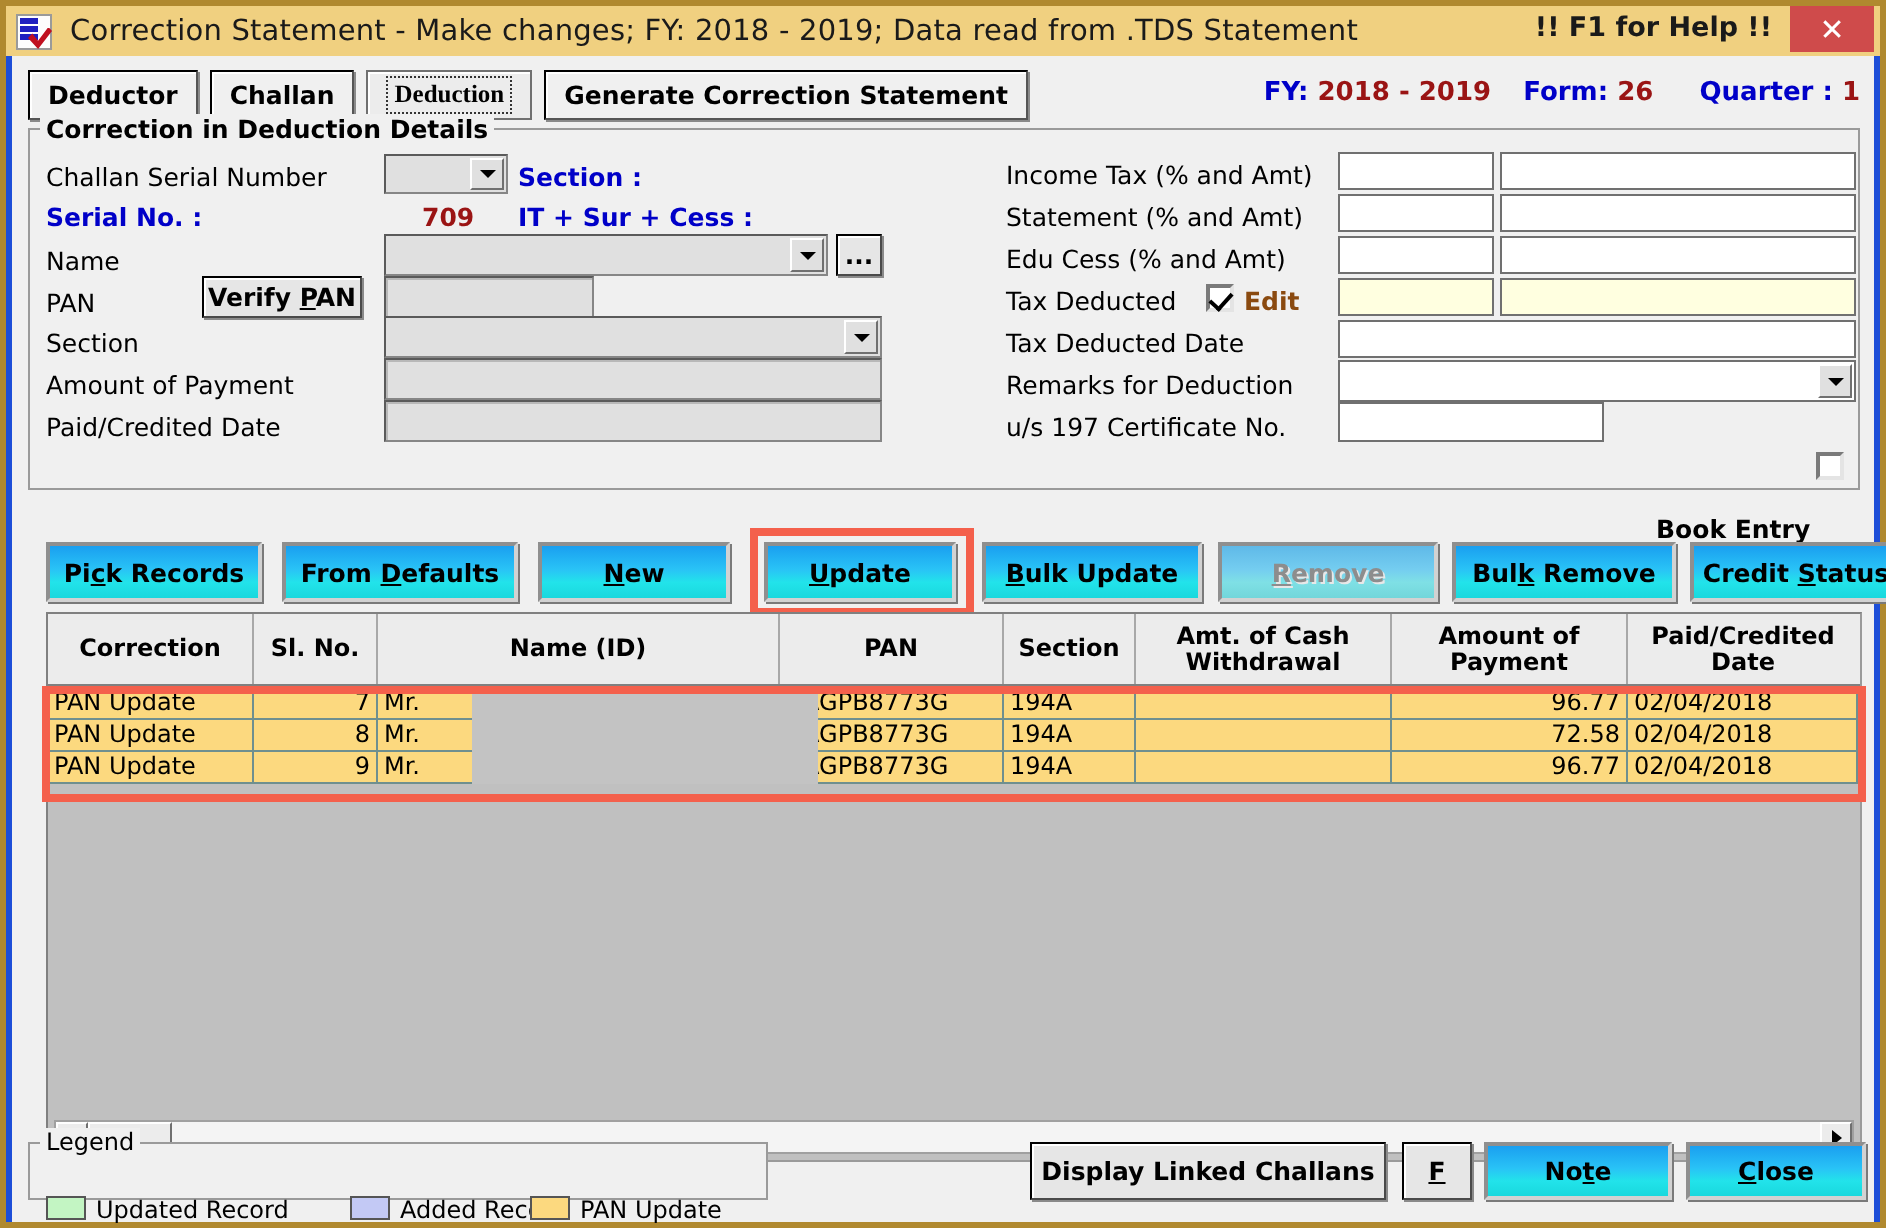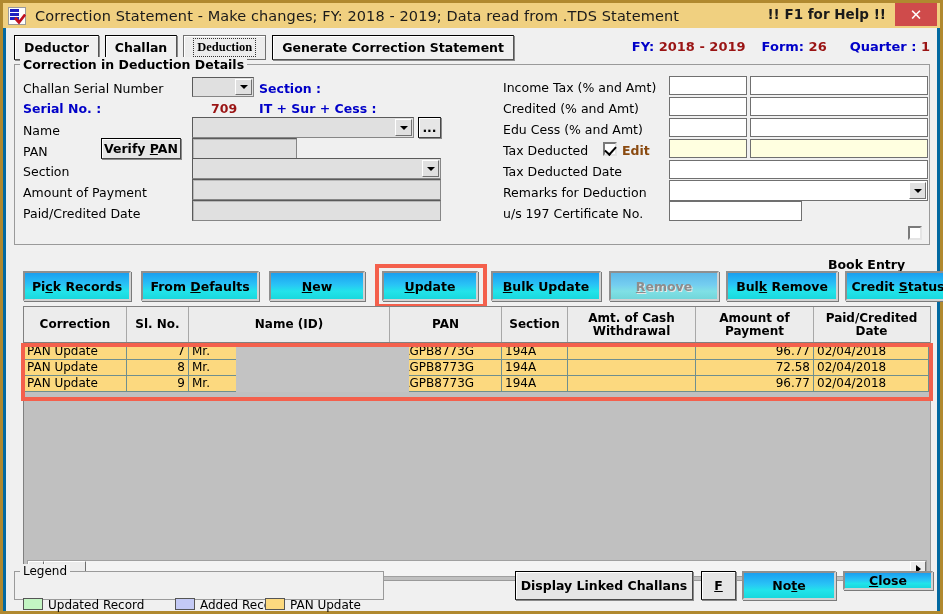--- a/index.html
+++ b/index.html
@@ -7,21 +7,21 @@
     width:943px;height:614px;overflow:hidden;
     background:#000;
     font-family:"DejaVu Sans","Liberation Sans",sans-serif;
     font-size:12px;color:#000;
     -webkit-font-smoothing:none;
   }
   .win{
     position:absolute;left:0;top:0;width:943px;height:614px;
     box-sizing:border-box;
     border:3px solid #b0892f;
-    background:#0369a1;
+    background:#1d4ed8;
   }
   
   .titlebar{
     position:absolute;left:0;top:0;width:937px;height:25px;
     background:#f0d080;
     display:flex;align-items:center;
     overflow:hidden;
   }
   .title-ico{
     width:18px;height:18px;margin-left:5px;margin-right:9px;
@@ -284,21 +284,21 @@
     <div class="lbl" style="left:17px;top:157px;">Amount of Payment</div>
     <div class="fld" style="left:186px;top:151px;width:249px;height:21px;"></div>
 
     <div class="lbl" style="left:17px;top:178px;">Paid/Credited Date</div>
     <div class="fld" style="left:186px;top:172px;width:249px;height:21px;"></div>
 
     <div class="lbl" style="left:497px;top:52px;">Income Tax (% and Amt)</div>
     <div class="fld white" style="left:663px;top:48px;width:78px;height:19px;"></div>
     <div class="fld white" style="left:744px;top:48px;width:178px;height:19px;"></div>
 
-    <div class="lbl" style="left:497px;top:73px;">Credited (% and Amt)</div>
+    <div class="lbl" style="left:497px;top:73px;">Statement (% and Amt)</div>
     <div class="fld white" style="left:663px;top:69px;width:78px;height:19px;"></div>
     <div class="fld white" style="left:744px;top:69px;width:178px;height:19px;"></div>
 
     <div class="lbl" style="left:497px;top:94px;">Edu Cess (% and Amt)</div>
     <div class="fld white" style="left:663px;top:90px;width:78px;height:19px;"></div>
     <div class="fld white" style="left:744px;top:90px;width:178px;height:19px;"></div>
 
     <div class="lbl" style="left:497px;top:115px;">Tax Deducted</div>
     <div class="chk on" style="left:597px;top:114px;"></div>
     <div class="lbl" style="left:616px;top:115px;font-weight:bold;color:#8a4a10;">Edit</div>
@@ -419,18 +419,18 @@
 
     <div class="btn3d bb" style="left:509px;width:178px;">
       <span>Display Linked Challans</span>
     </div>
     <div class="btn3d bb" style="left:695px;width:35px;">
       <span><span style="text-decoration: underline;">F</span></span>
     </div>
     <div class="abtn bb" style="left:736px;width:94px;top:543px;height:29px;">
       <span>No<span style="text-decoration: underline;">t</span>e</span>
     </div>
-    <div class="abtn bb" style="left:837px;width:90px;top:543px;height:19px;">
+    <div class="abtn bb" style="left:837px;width:90px;top:543px;height:29px;">
       <span><span style="text-decoration: underline;">C</span>lose</span>
     </div>
 
   </div>
 </div>
 
 </body></html>

